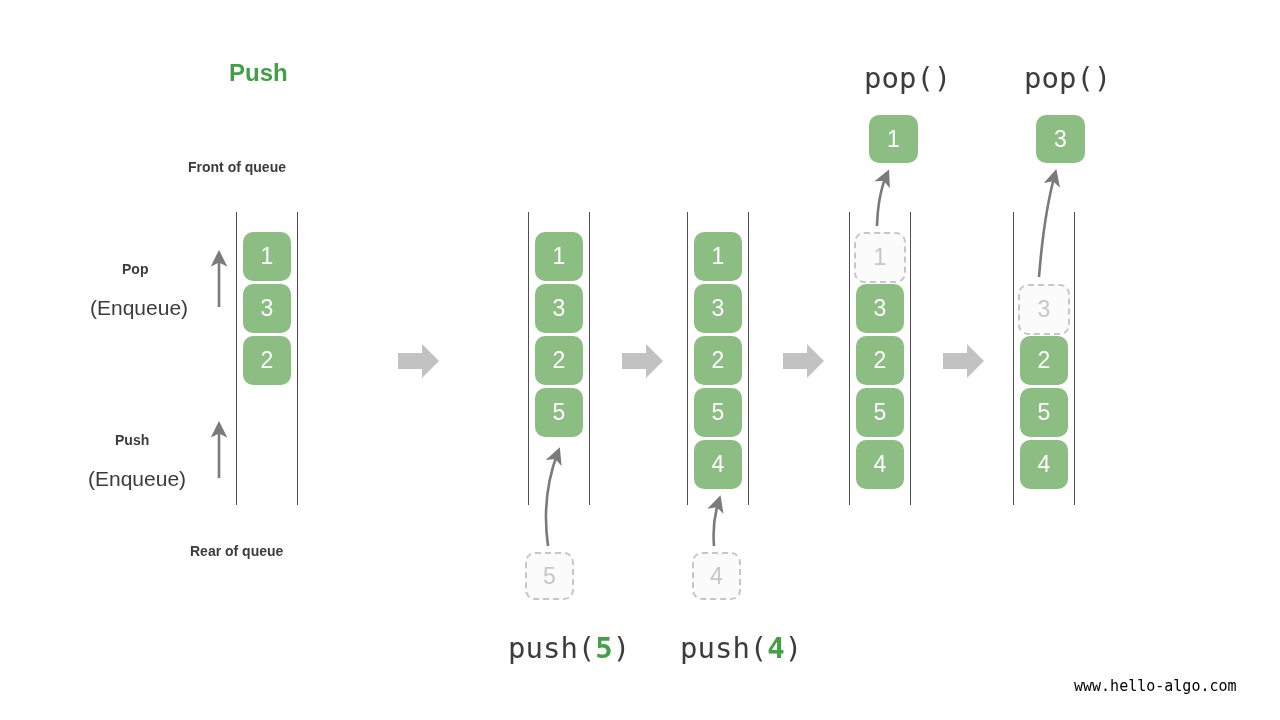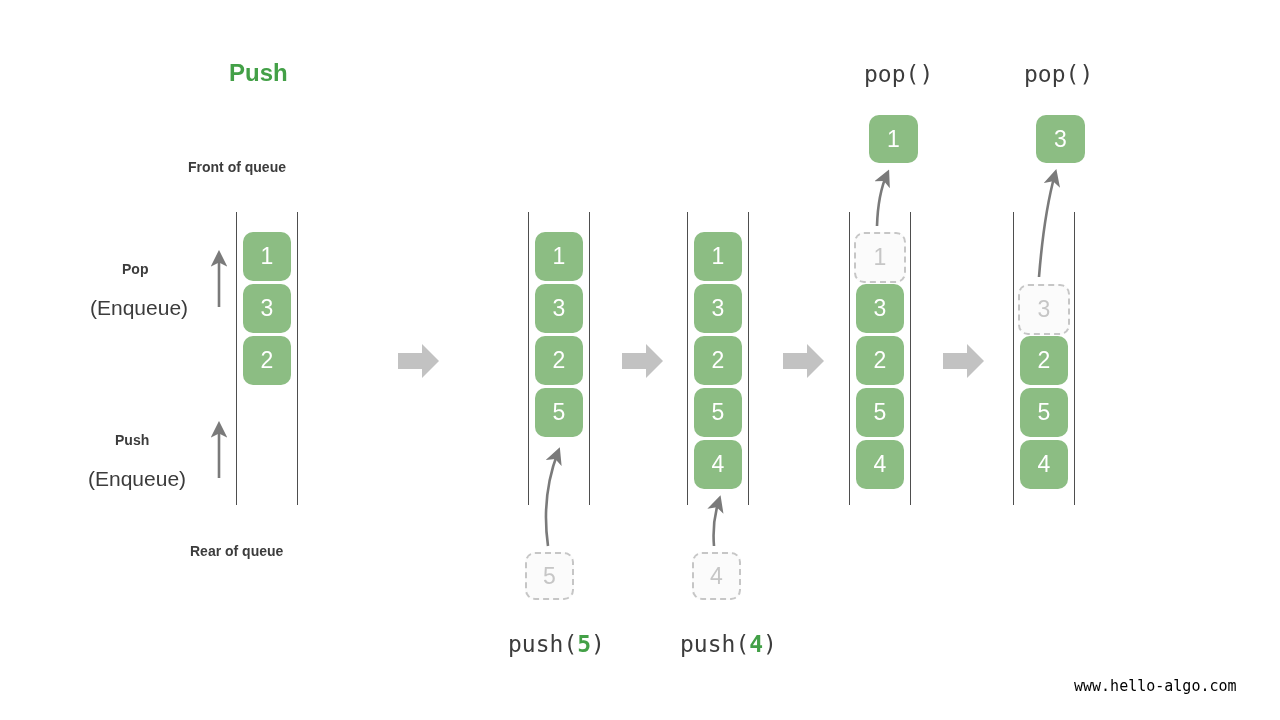--- a/index.html
+++ b/index.html
@@ -6,21 +6,21 @@
   .canvas {
     position:relative; width:1280px; height:720px; background:#ffffff;
     font-family:"Liberation Sans", sans-serif; overflow:hidden;
   }
   .abs { position:absolute; }
 
   
   .title { font-size:24px; font-weight:bold; color:#43A047; }
   .lbl   { font-size:14px; font-weight:bold; color:#3C3C3C; }
   .sub   { font-size:21px; font-weight:normal; color:#3C3C3C; }
-  .mono  { font-family:"DejaVu Sans Mono", monospace; font-size:23px; color:#3C3C3C; }
+  .mono  { font-family:"DejaVu Sans Mono", monospace; font-size:29px; color:#3C3C3C; }
   .mono .arg { color:#43A047; font-weight:bold; }
   .watermark { font-family:"DejaVu Sans Mono", monospace; font-size:15px; color:#000000; }
 
   
   .col {
     position:absolute; top:212px; height:293px; width:62px;
     border-left:1.6px solid #4E4E4E; border-right:1.6px solid #4E4E4E;
     box-sizing:border-box;
   }
 

